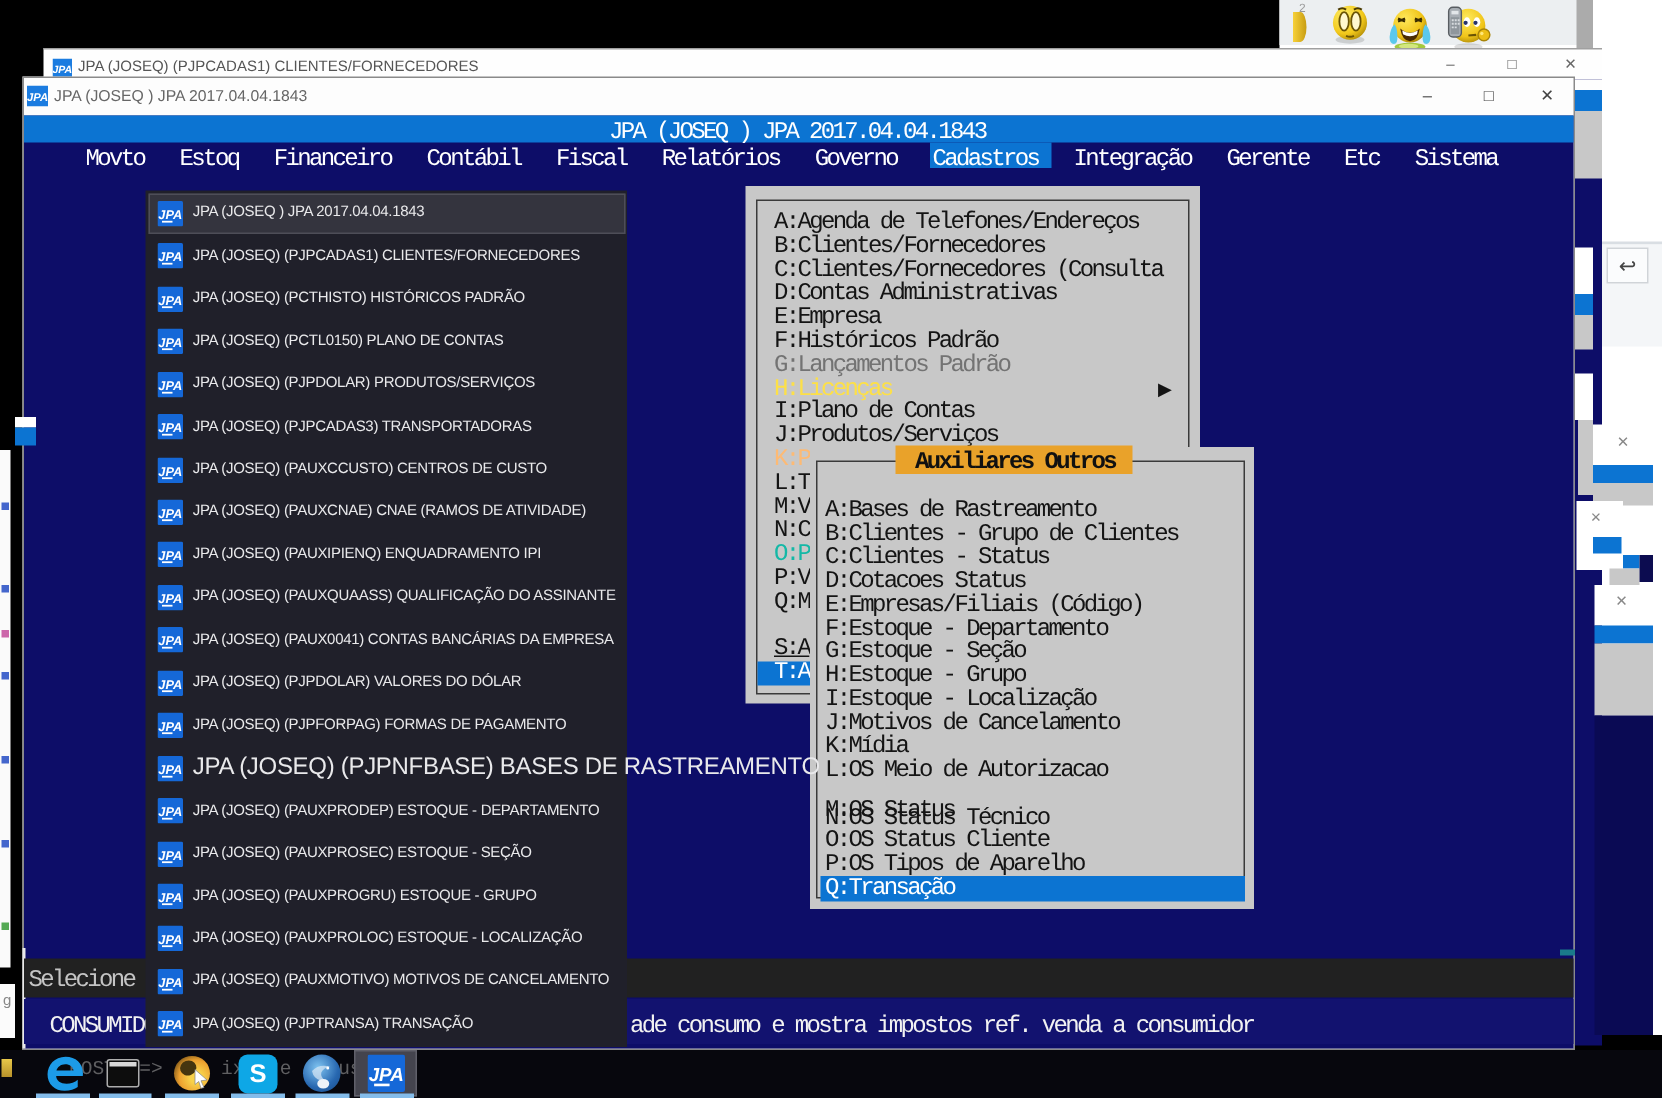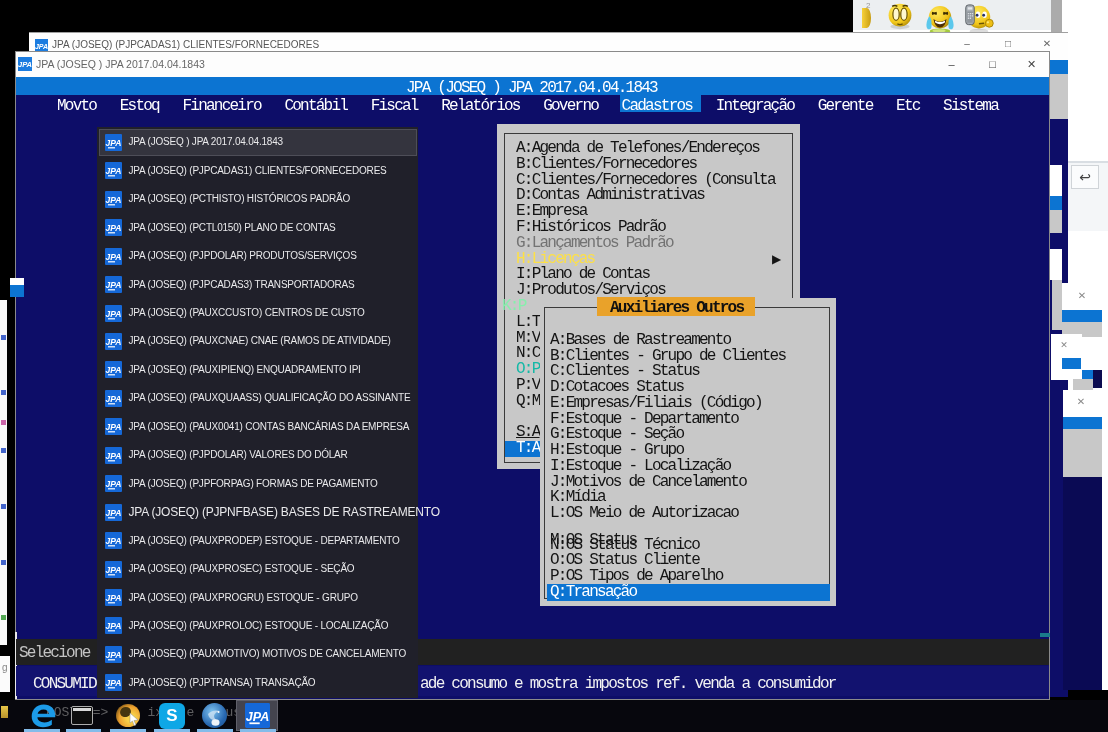--- a/index.html
+++ b/index.html
@@ -127,21 +127,21 @@
 <div class="abs mono dosrow" style="left:516px;top:141.0px;color:#141414;">A:Agenda de Telefones/Endereços</div>
 <div class="abs mono dosrow" style="left:516px;top:156.8px;color:#141414;">B:Clientes/Fornecedores</div>
 <div class="abs mono dosrow" style="left:516px;top:172.6px;color:#141414;">C:Clientes/Fornecedores (Consulta</div>
 <div class="abs mono dosrow" style="left:516px;top:188.4px;color:#141414;">D:Contas Administrativas</div>
 <div class="abs mono dosrow" style="left:516px;top:204.2px;color:#141414;">E:Empresa</div>
 <div class="abs mono dosrow" style="left:516px;top:220.0px;color:#141414;">F:Históricos Padrão</div>
 <div class="abs mono dosrow" style="left:516px;top:235.8px;color:#737373;">G:Lançamentos Padrão</div>
 <div class="abs mono dosrow" style="left:516px;top:252px;color:#fde047;">H:Licenças</div>
 <div class="abs mono dosrow" style="left:516px;top:267.4px;color:#141414;">I:Plano de Contas</div>
 <div class="abs mono dosrow" style="left:516px;top:283.20000000000005px;color:#141414;">J:Produtos/Serviços</div>
-<div class="abs mono dosrow" style="left:502px;top:299.0px;color:#86efac;text-align:right;">K:P</div>
+<div class="abs mono dosrow" style="left:516px;top:299.0px;color:#fdba74;text-align:right;">K:P</div>
 <div class="abs mono dosrow" style="left:516px;top:314.8px;color:#141414;">L:T</div>
 <div class="abs mono dosrow" style="left:516px;top:330.6px;color:#141414;">M:V</div>
 <div class="abs mono dosrow" style="left:516px;top:346.4px;color:#141414;">N:C</div>
 <div class="abs mono dosrow" style="left:516px;top:362.20000000000005px;color:#14b8a6;">O:P</div>
 <div class="abs mono dosrow" style="left:516px;top:378.0px;color:#141414;">P:V</div>
 <div class="abs mono dosrow" style="left:516px;top:393.8px;color:#141414;">Q:M</div>
 <div class="abs mono dosrow" style="left:540px;top:409.6px;color:#141414;">R:A</div>
 <div class="abs mono dosrow" style="left:516px;top:425.40000000000003px;color:#141414;text-decoration:underline;">S:A</div>
 <div class="abs" style="left:505px;top:441.2px;width:35px;height:15.7px;background:#0C74D2;"></div>
 <div class="abs mono dosrow" style="left:516px;top:441.2px;color:#fff;">T:A</div>
@@ -246,21 +246,21 @@
       <rect width="17" height="17" rx="1" fill="#1568D8"></rect>
       <text x="8.5" y="12" font-family="Liberation Sans" font-size="8.5" font-style="italic" font-weight="bold" fill="#fff" text-anchor="middle">JPA</text>
       <rect x="3" y="13.2" width="7" height="1.2" fill="#fff"></rect>
     </svg></div>
 <div class="abs" style="left:128.5px;top:469.7px;height:28.45px;line-height:28.45px;font-size:10px;letter-spacing:-0.2px;color:#E9E9EB;white-space:pre;">JPA (JOSEQ) (PJPFORPAG) FORMAS DE PAGAMENTO</div>
 <div class="abs" style="left:105px;top:503.65px;width:17px;height:17px;"><svg width="17" height="17" viewBox="0 0 17 17">
       <rect width="17" height="17" rx="1" fill="#1568D8"></rect>
       <text x="8.5" y="12" font-family="Liberation Sans" font-size="8.5" font-style="italic" font-weight="bold" fill="#fff" text-anchor="middle">JPA</text>
       <rect x="3" y="13.2" width="7" height="1.2" fill="#fff"></rect>
     </svg></div>
-<div class="abs" style="left:128.5px;top:498.15px;height:28.45px;line-height:28.45px;font-size:12px;letter-spacing:-0.2px;color:#E9E9EB;white-space:pre;">JPA (JOSEQ) (PJPNFBASE) BASES DE RASTREAMENTO</div>
+<div class="abs" style="left:128.5px;top:498.15px;height:28.45px;line-height:28.45px;font-size:16px;letter-spacing:-0.2px;color:#E9E9EB;white-space:pre;">JPA (JOSEQ) (PJPNFBASE) BASES DE RASTREAMENTO</div>
 <div class="abs" style="left:105px;top:532.1px;width:17px;height:17px;"><svg width="17" height="17" viewBox="0 0 17 17">
       <rect width="17" height="17" rx="1" fill="#1568D8"></rect>
       <text x="8.5" y="12" font-family="Liberation Sans" font-size="8.5" font-style="italic" font-weight="bold" fill="#fff" text-anchor="middle">JPA</text>
       <rect x="3" y="13.2" width="7" height="1.2" fill="#fff"></rect>
     </svg></div>
 <div class="abs" style="left:128.5px;top:526.6px;height:28.45px;line-height:28.45px;font-size:10px;letter-spacing:-0.2px;color:#E9E9EB;white-space:pre;">JPA (JOSEQ) (PAUXPRODEP) ESTOQUE - DEPARTAMENTO</div>
 <div class="abs" style="left:105px;top:560.55px;width:17px;height:17px;"><svg width="17" height="17" viewBox="0 0 17 17">
       <rect width="17" height="17" rx="1" fill="#1568D8"></rect>
       <text x="8.5" y="12" font-family="Liberation Sans" font-size="8.5" font-style="italic" font-weight="bold" fill="#fff" text-anchor="middle">JPA</text>
       <rect x="3" y="13.2" width="7" height="1.2" fill="#fff"></rect>

